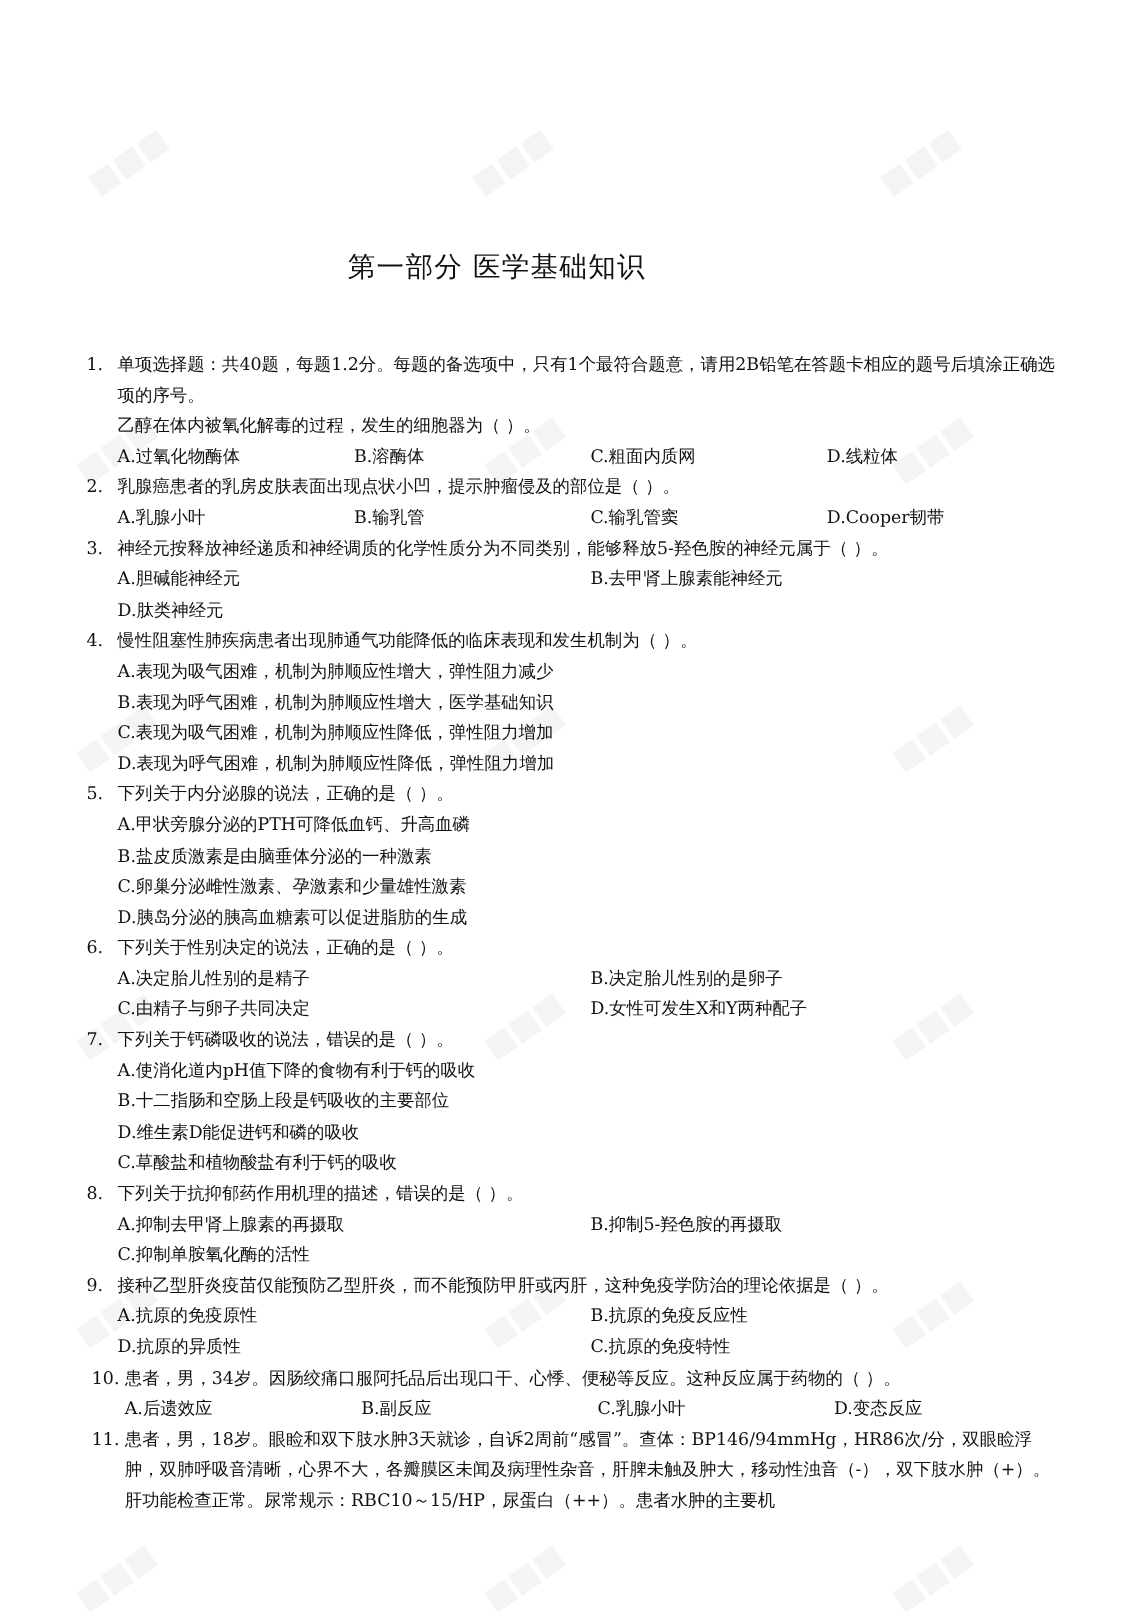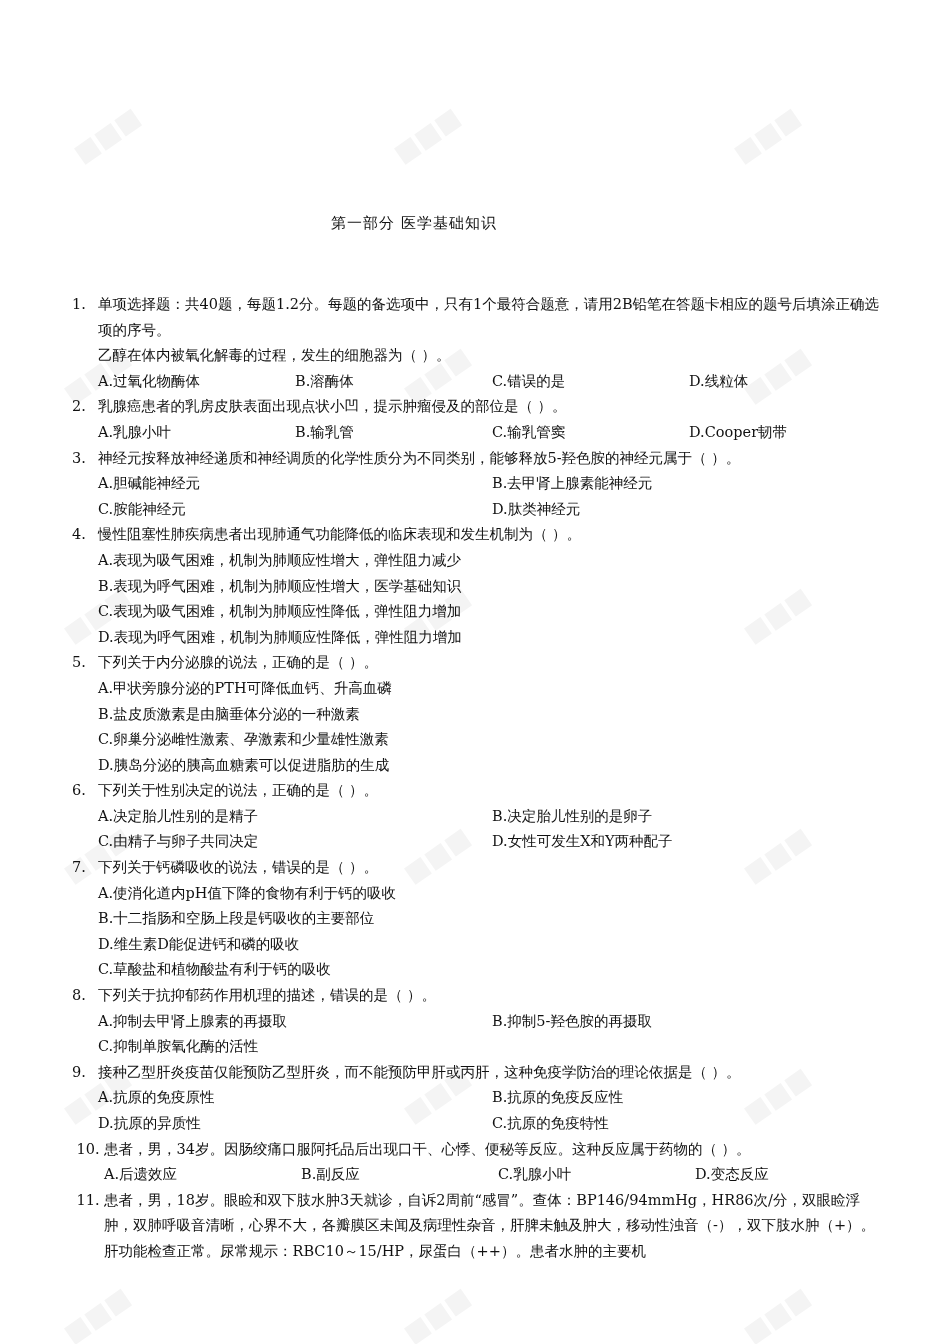--- a/index.html
+++ b/index.html
@@ -19,21 +19,21 @@
       position: absolute;
       left: 0; top: 0;
       width: 950px; height: 1344px;
     }
     .title {
       position: absolute;
       top: 206px;
       left: 0;
       width: 828px;
       text-align: center;
-      font-size: 15px;
+      font-size: 23px;
       letter-spacing: 1px;
       line-height: 34px;
       color: #111;
     }
     .content {
       position: absolute;
       left: 72px;
       top: 292px;
       width: 810px;
       font-size: 14.5px;
@@ -106,21 +106,21 @@
 
   <div class="content" id="questions">
       <div class="q">
         <div class="qnum">1.</div>
         <div class="qbody">
           <div>单项选择题：共40题，每题1.2分。每题的备选项中，只有1个最符合题意，请用2B铅笔在答题卡相应的题号后填涂正确选项的序号。</div>
           <div>乙醇在体内被氧化解毒的过程，发生的细胞器为（ ）。</div>
           <div class="opts4">
             <div>A.过氧化物酶体</div>
             <div>B.溶酶体</div>
-            <div>C.错误的是</div>
+            <div>C.粗面内质网</div>
             <div>D.线粒体</div>
           </div>
         </div>
       </div>
       <div class="q">
         <div class="qnum">2.</div>
         <div class="qbody">
           <div>乳腺癌患者的乳房皮肤表面出现点状小凹，提示肿瘤侵及的部位是（ ）。</div>
           <div class="opts4">
             <div>A.乳腺小叶</div>
@@ -130,21 +130,20 @@
           </div>
         </div>
       </div>
       <div class="q">
         <div class="qnum">3.</div>
         <div class="qbody">
           <div>神经元按释放神经递质和神经调质的化学性质分为不同类别，能够释放5-羟色胺的神经元属于（ ）。</div>
           <div class="opts2">
             <div>A.胆碱能神经元</div>
             <div>B.去甲肾上腺素能神经元</div>
-            <div>C.胺能神经元</div>
             <div>D.肽类神经元</div>
           </div>
         </div>
       </div>
       <div class="q">
         <div class="qnum">4.</div>
         <div class="qbody">
           <div>慢性阻塞性肺疾病患者出现肺通气功能降低的临床表现和发生机制为（ ）。</div>
           <div class="opts1">
             <div>A.表现为吸气困难，机制为肺顺应性增大，弹性阻力减少</div>

